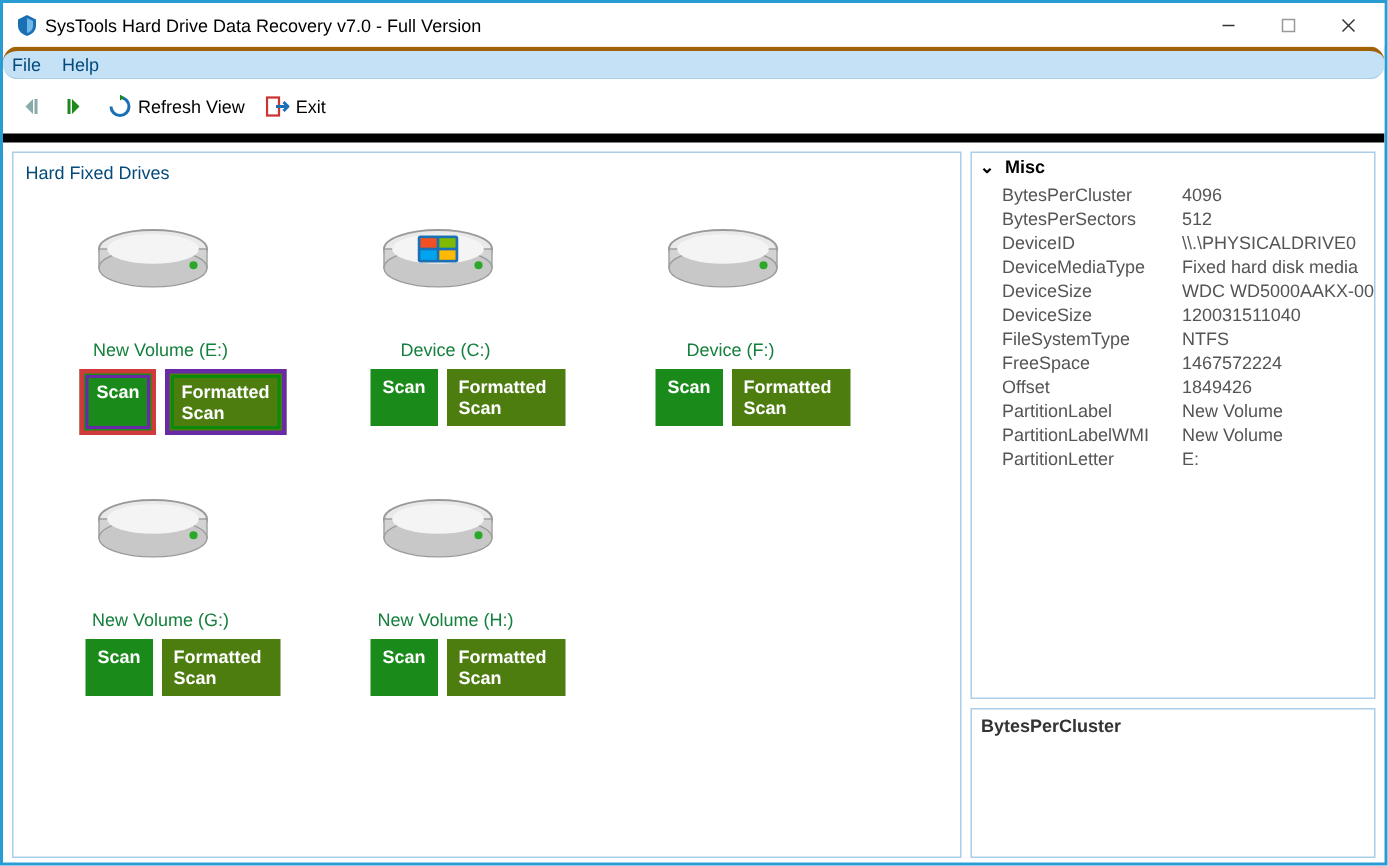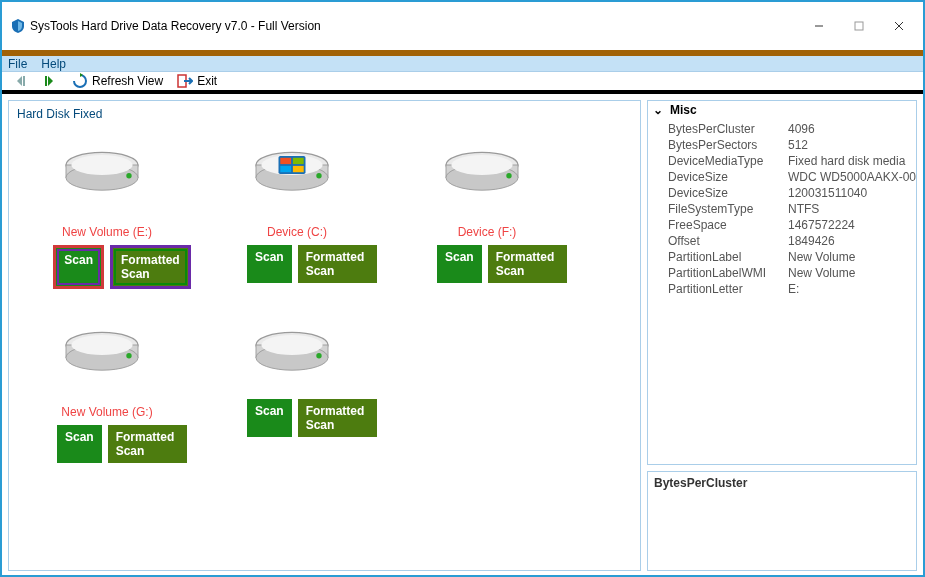--- a/index.html
+++ b/index.html
@@ -1,32 +1,32 @@
 <!DOCTYPE html>
 <html><head>
 <meta charset="utf-8">
 <style>
   * { box-sizing: border-box; margin: 0; padding: 0; font-family: "Segoe UI", Tahoma, sans-serif; font-size: 12px; }
   body { background: #fff; width: 925px; height: 577px; overflow: hidden; border: 2px solid #2a9cd4; }
-  .titlebar { background: #fff; height: 48px; display: flex; align-items: center; padding: 0 4px; }
+  .titlebar { background: #fff; height: 29px; display: flex; align-items: center; padding: 0 4px; }
   .titlebar .title { color: #000; font-size: 12px; flex: 1; padding-left: 4px; display: flex; align-items: center; gap: 4px; }
   .titlebar .winctrls { display: flex; }
   .winbtn { width: 40px; height: 30px; display: flex; align-items: center; justify-content: center; color: #555; }
-  .menubar { background: #c4e1f6; height: 22px; display: flex; align-items: center; padding: 0 6px; gap: 14px; border-top: 6px solid #a16207; border-bottom: 1px solid #aacee9; }
+  .menubar { background: #c4e1f6; height: 22px; display: flex; align-items: center; padding: 0 6px; gap: 14px; border-top: 3px solid #a16207; border-bottom: 1px solid #aacee9; border-radius: 10px; }
   .menubar span { color: #044a7b; }
-  .toolbar { background: #fff; height: 22px; display: flex; padding: 0 6px; gap: 6px; border-bottom: 4px solid #000000; }
+  .toolbar { background: #fff; height: 42px; display: flex; padding: 0 6px; gap: 6px; border-bottom: 6px solid #000000; }
   .toolbtn { display: flex; align-items: center; gap: 4px; padding: 2px 4px; color: #000; }
   .toolbtn svg { width: 16px; height: 16px; }
   .content { display: flex; height: calc(100% - 30px - 22px - 30px - 8px); padding: 6px; gap: 6px; }
   .leftpane { flex: 1; border: 1px solid #aacee9; padding: 4px 8px; overflow: hidden; }
   .sectionhdr { color: #044a7b; padding: 2px 0 8px 0; }
   .drives { display: flex; flex-wrap: wrap; gap: 20px 20px; }
   .drive { width: 170px; display: flex; flex-direction: column; align-items: center; }
   .drive .icon { width: 90px; height: 90px; display: flex; align-items: center; justify-content: center; }
-  .drive .label { color: #ef4444; padding: 6px 0; margin-left: 10px; }
+  .drive .label { color: #15803d; padding: 6px 0; margin-left: 10px; }
   .btnrow { display: flex; gap: 6px; }
   .btn { color: #fff; font-weight: bold; padding: 5px 8px; font-size: 12px; }
   .btn.scan { background: #1a8a1a; margin-left: 40px; }
   .btn.fmt { background: #4d7c0f; }
   .hilite-green { border: 3px solid #6a2aa8; outline: 2px solid #0a8a0a; outline-offset: -6px; }
   .hilite-red   { border: 3px solid #d03a3a; outline: 2px solid #6a2aa8; outline-offset: -6px; }
   .rightpane { width: 270px; display: flex; flex-direction: column; gap: 6px; }
   .propbox { flex: 1; border: 1px solid #aacee9; overflow: hidden; }
   .prophdr { display: flex; align-items: center; gap: 6px; font-weight: bold; padding: 2px 4px; }
   .proprows { padding: 2px 0 2px 20px; }
@@ -101,21 +101,21 @@
     <svg viewBox="0 0 16 16">
         <rect x="1" y="2" width="8" height="12" fill="none" stroke="#c33" stroke-width="1.5"></rect>
         <path d="M7 8 L15 8 M12 5 L15 8 L12 11" fill="none" stroke="#1a6fb5" stroke-width="2"></path>
       </svg>
     <span>Exit</span>
   </div>
 </div>
 
 <div class="content">
   <div class="leftpane">
-    <div class="sectionhdr">Hard Disk Fixed</div>
+    <div class="sectionhdr">Hard Fixed Drives</div>
     <div class="drives" id="drives-container">
         <div class="drive">
     <div class="icon">
             <svg viewBox="0 0 100 100" width="90" height="90">
     <ellipse cx="50" cy="48" rx="40" ry="14" class="hd-shadow"></ellipse>
     <ellipse cx="50" cy="40" rx="40" ry="14" class="hd-shell"></ellipse>
     <rect x="10" y="40" width="80" height="14" fill="#d3d3d3" stroke="#9a9a9a" stroke-width="1"></rect>
     <ellipse cx="50" cy="54" rx="40" ry="14" fill="#c8c8c8" stroke="#9a9a9a" stroke-width="1"></ellipse>
     <ellipse cx="50" cy="40" rx="34" ry="11" fill="#f4f4f4"></ellipse>
     <circle cx="80" cy="52" r="3" class="hd-light"></circle>
@@ -191,20 +191,21 @@
             <svg viewBox="0 0 100 100" width="90" height="90">
     <ellipse cx="50" cy="48" rx="40" ry="14" class="hd-shadow"></ellipse>
     <ellipse cx="50" cy="40" rx="40" ry="14" class="hd-shell"></ellipse>
     <rect x="10" y="40" width="80" height="14" fill="#d3d3d3" stroke="#9a9a9a" stroke-width="1"></rect>
     <ellipse cx="50" cy="54" rx="40" ry="14" fill="#c8c8c8" stroke="#9a9a9a" stroke-width="1"></ellipse>
     <ellipse cx="50" cy="40" rx="34" ry="11" fill="#f4f4f4"></ellipse>
     <circle cx="80" cy="52" r="3" class="hd-light"></circle>
 
   </svg>
           </div>
+    <div class="label">New Volume (H:)</div>
     <div class="btnrow">
       <div class="btn scan">Scan</div>
       <div class="btn fmt">Formatted Scan</div>
     </div>
         </div>
       </div>
   </div>
   <div class="rightpane">
     <div class="propbox">
       <div class="prophdr">
@@ -214,20 +215,24 @@
       <div class="proprows" id="prop-rows">
           <div class="proprow">
             <div class="k">BytesPerCluster</div>
             <div class="v">4096</div>
           </div>
           <div class="proprow">
             <div class="k">BytesPerSectors</div>
             <div class="v">512</div>
           </div>
           <div class="proprow">
+            <div class="k">DeviceID</div>
+            <div class="v">\\.\PHYSICALDRIVE0</div>
+          </div>
+          <div class="proprow">
             <div class="k">DeviceMediaType</div>
             <div class="v">Fixed hard disk media</div>
           </div>
           <div class="proprow">
             <div class="k">DeviceSize</div>
             <div class="v">WDC WD5000AAKX-003CA0 ATA</div>
           </div>
           <div class="proprow">
             <div class="k">DeviceSize</div>
             <div class="v">120031511040</div>

